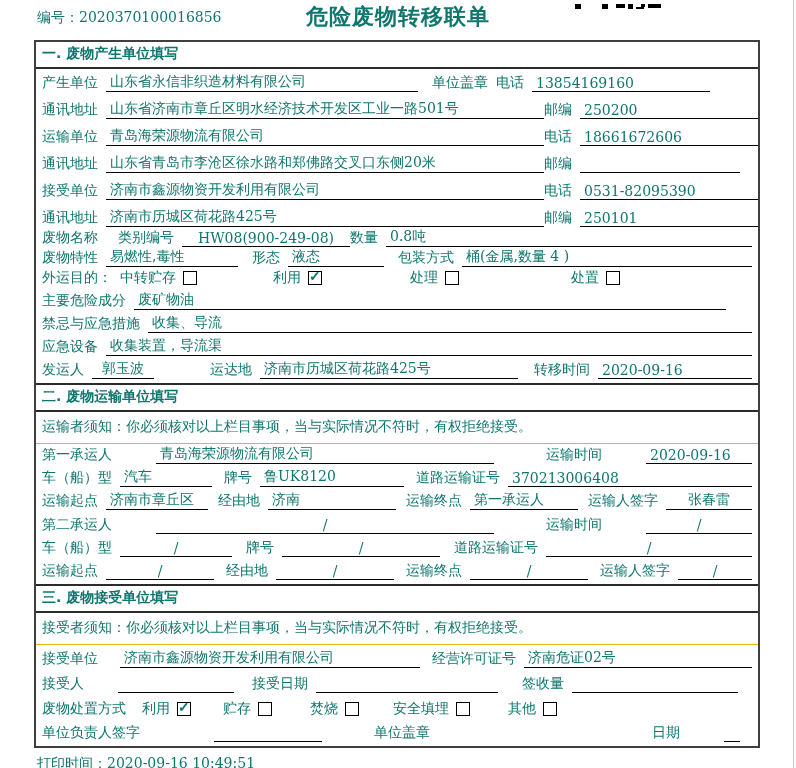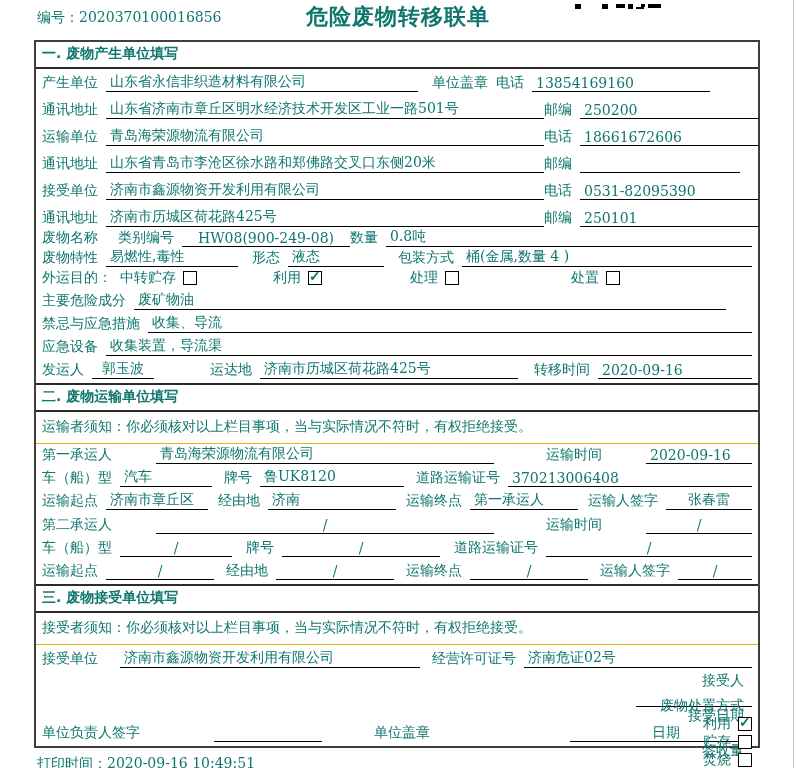--- a/index.html
+++ b/index.html
@@ -13,21 +13,21 @@
   .hdr{position:relative;height:40px;}
   .doc-no{position:absolute;left:37px;top:9px;white-space:nowrap;}
   .title{position:absolute;left:0;right:0;top:2px;text-align:center;font-size:22px;font-weight:bold;letter-spacing:1px;font-family:"DejaVu Sans","Liberation Sans",sans-serif;}
   .qr{position:absolute;left:575px;top:0;width:90px;height:9px;overflow:hidden;}
   
   .doc{width:722px;margin-left:34px;border:2px solid #3f3f3f;background:#fff;}
   .sec{font-weight:bold;padding:3px 6px 4px;border-bottom:2px solid #2b2b2b;font-family:"DejaVu Sans","Liberation Sans",sans-serif;font-size:14px;}
   .sec.mid{border-top:2px solid #2b2b2b;}
   .notice{padding:6px 6px 7px;border-bottom:1px solid #eab308;}
   .row{display:flex;align-items:flex-end;padding:0 6px 4px 6px;box-sizing:border-box;}
-  .h27{height:27px;} .h24{height:24px;gap:36px;} .h20{height:20px;} .h23{height:23px;} .h25{height:25px;flex-direction:column;}
+  .h27{height:27px;} .h24{height:24px;gap:36px;} .h20{height:20px;} .h23{height:23px;} .h25{height:25px;}
   .lbl{white-space:nowrap;margin-right:8px;flex:0 0 auto;}
   .val{border-bottom:1px solid #000;padding:0 4px;min-height:17px;box-sizing:border-box;white-space:nowrap;overflow:hidden;flex:0 0 auto;}
   .fill{flex:1 1 auto;}
   .ctr{text-align:center;}
   .opt{display:inline-flex;align-items:center;white-space:nowrap;flex:0 0 auto;}
   .cb{display:inline-block;width:12px;height:12px;border:1px solid #000;margin-left:7px;position:relative;background:#fff;flex:0 0 auto;}
   .cb.checked::after{content:"\2713";position:absolute;top:-4px;left:0;font-size:14px;font-weight:bold;line-height:16px;}
   .footer{margin:7px 0 0 37px;white-space:nowrap;}
   .sp{flex:0 0 auto;}
 </style>

